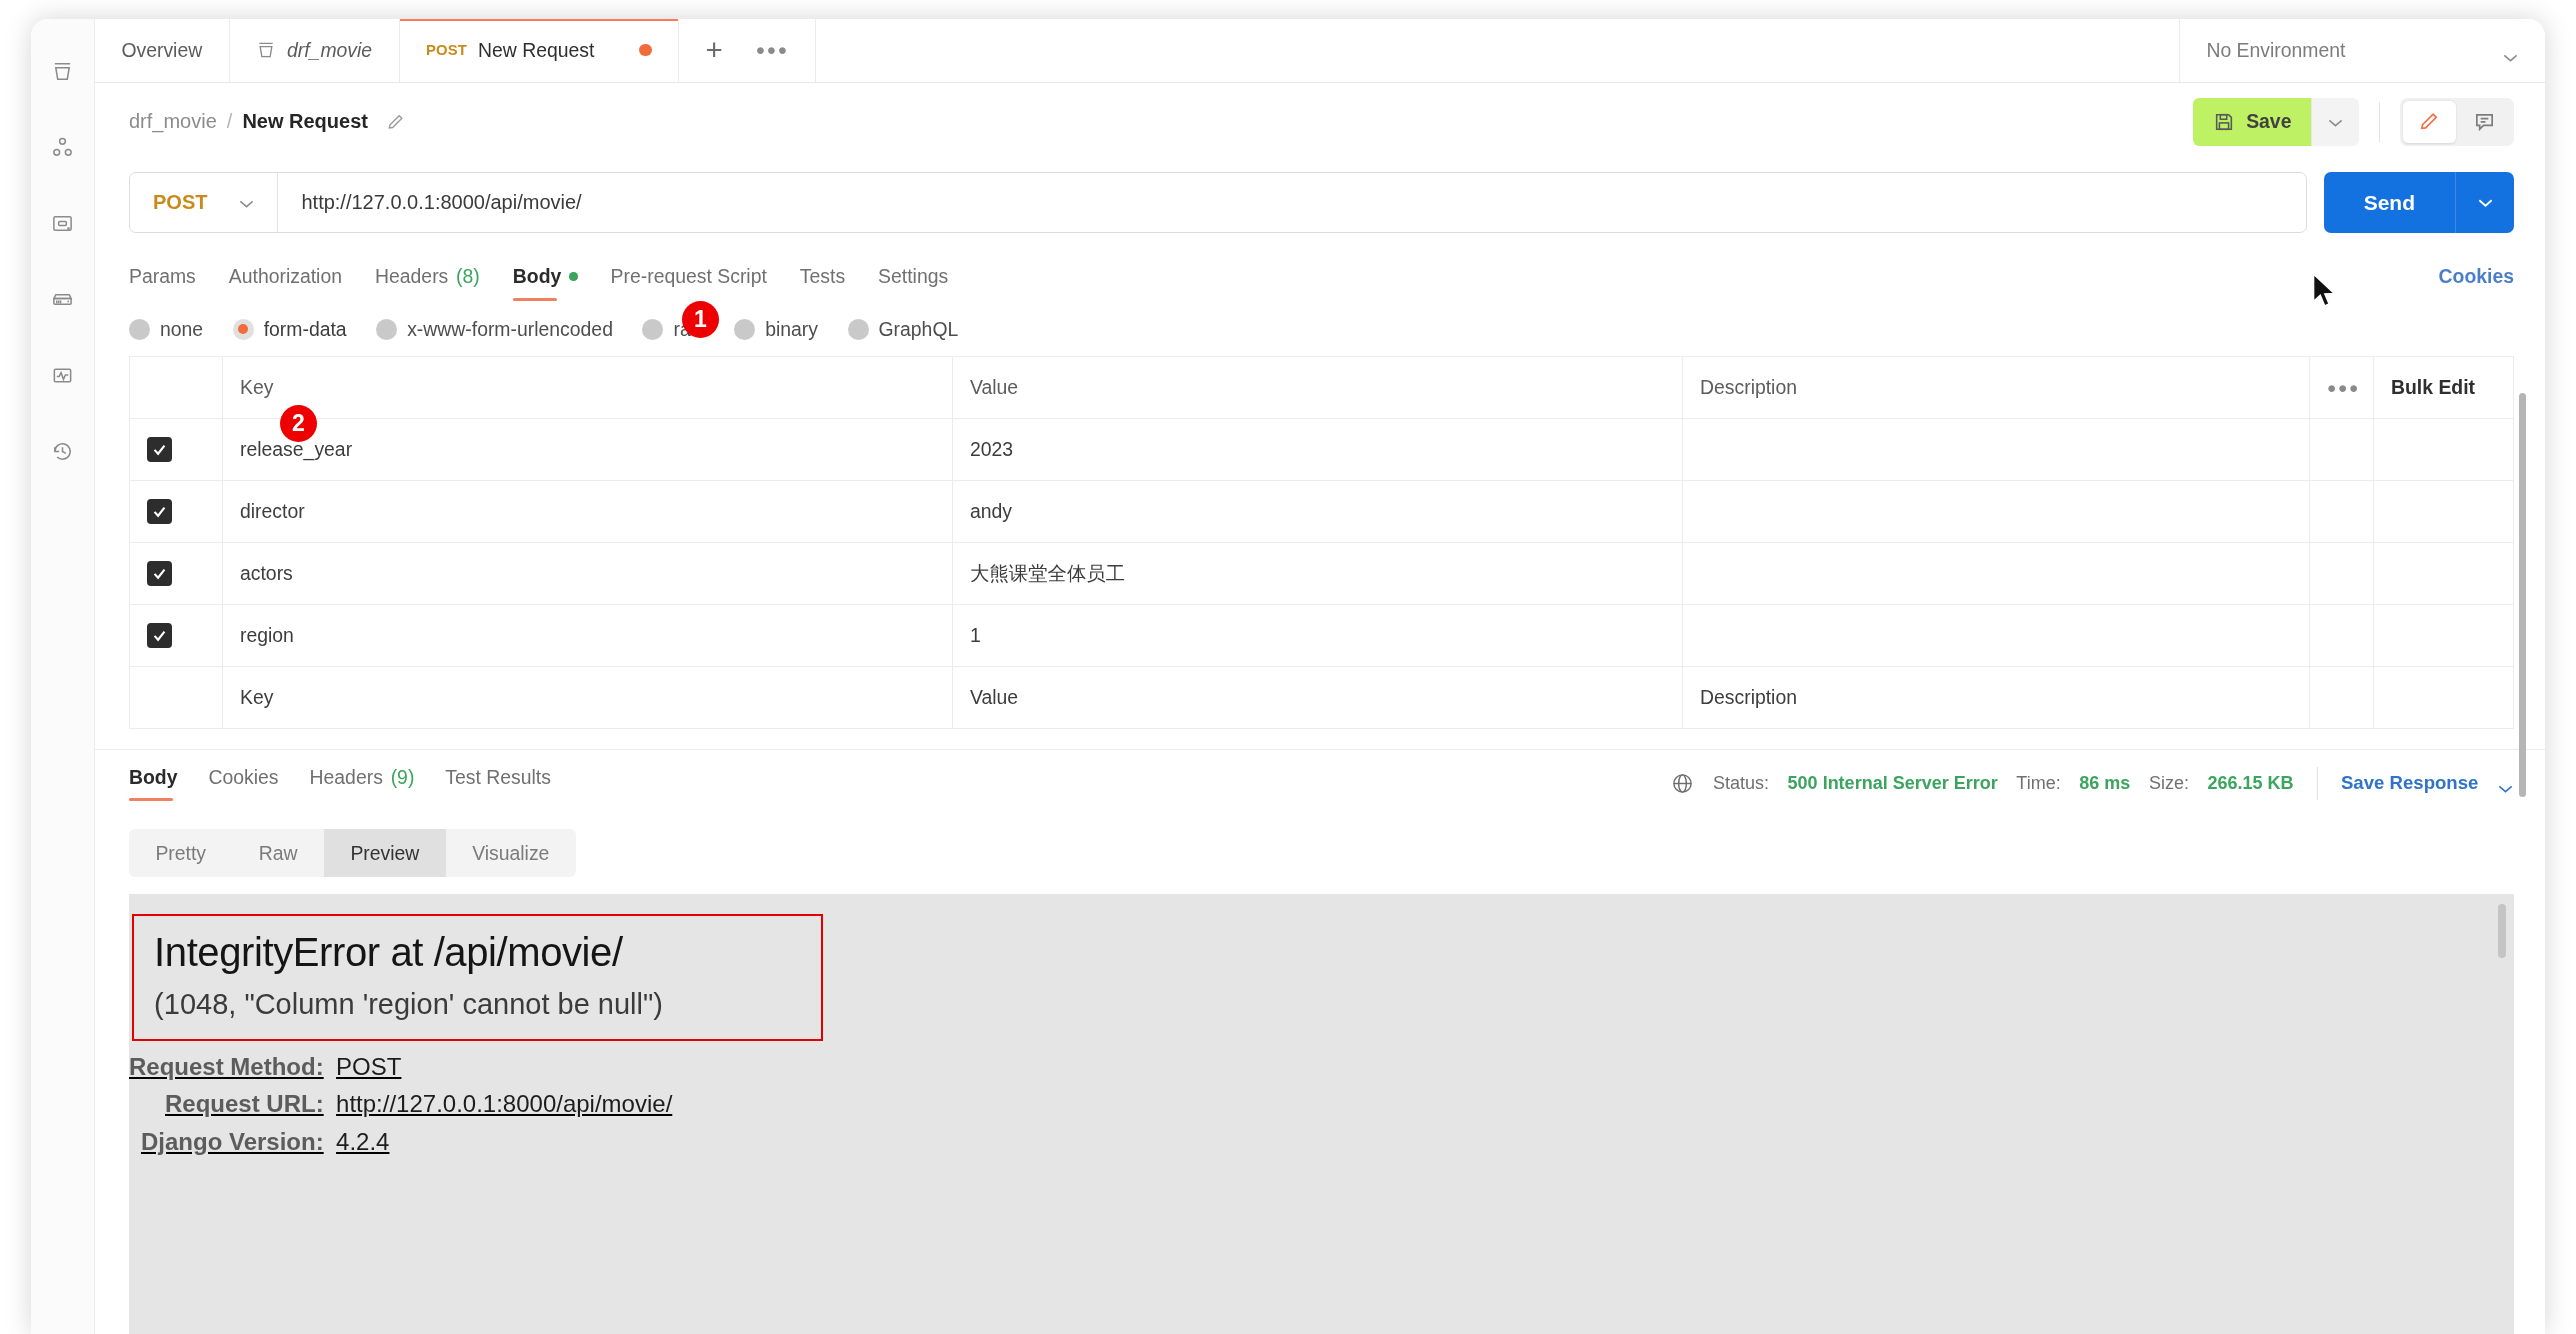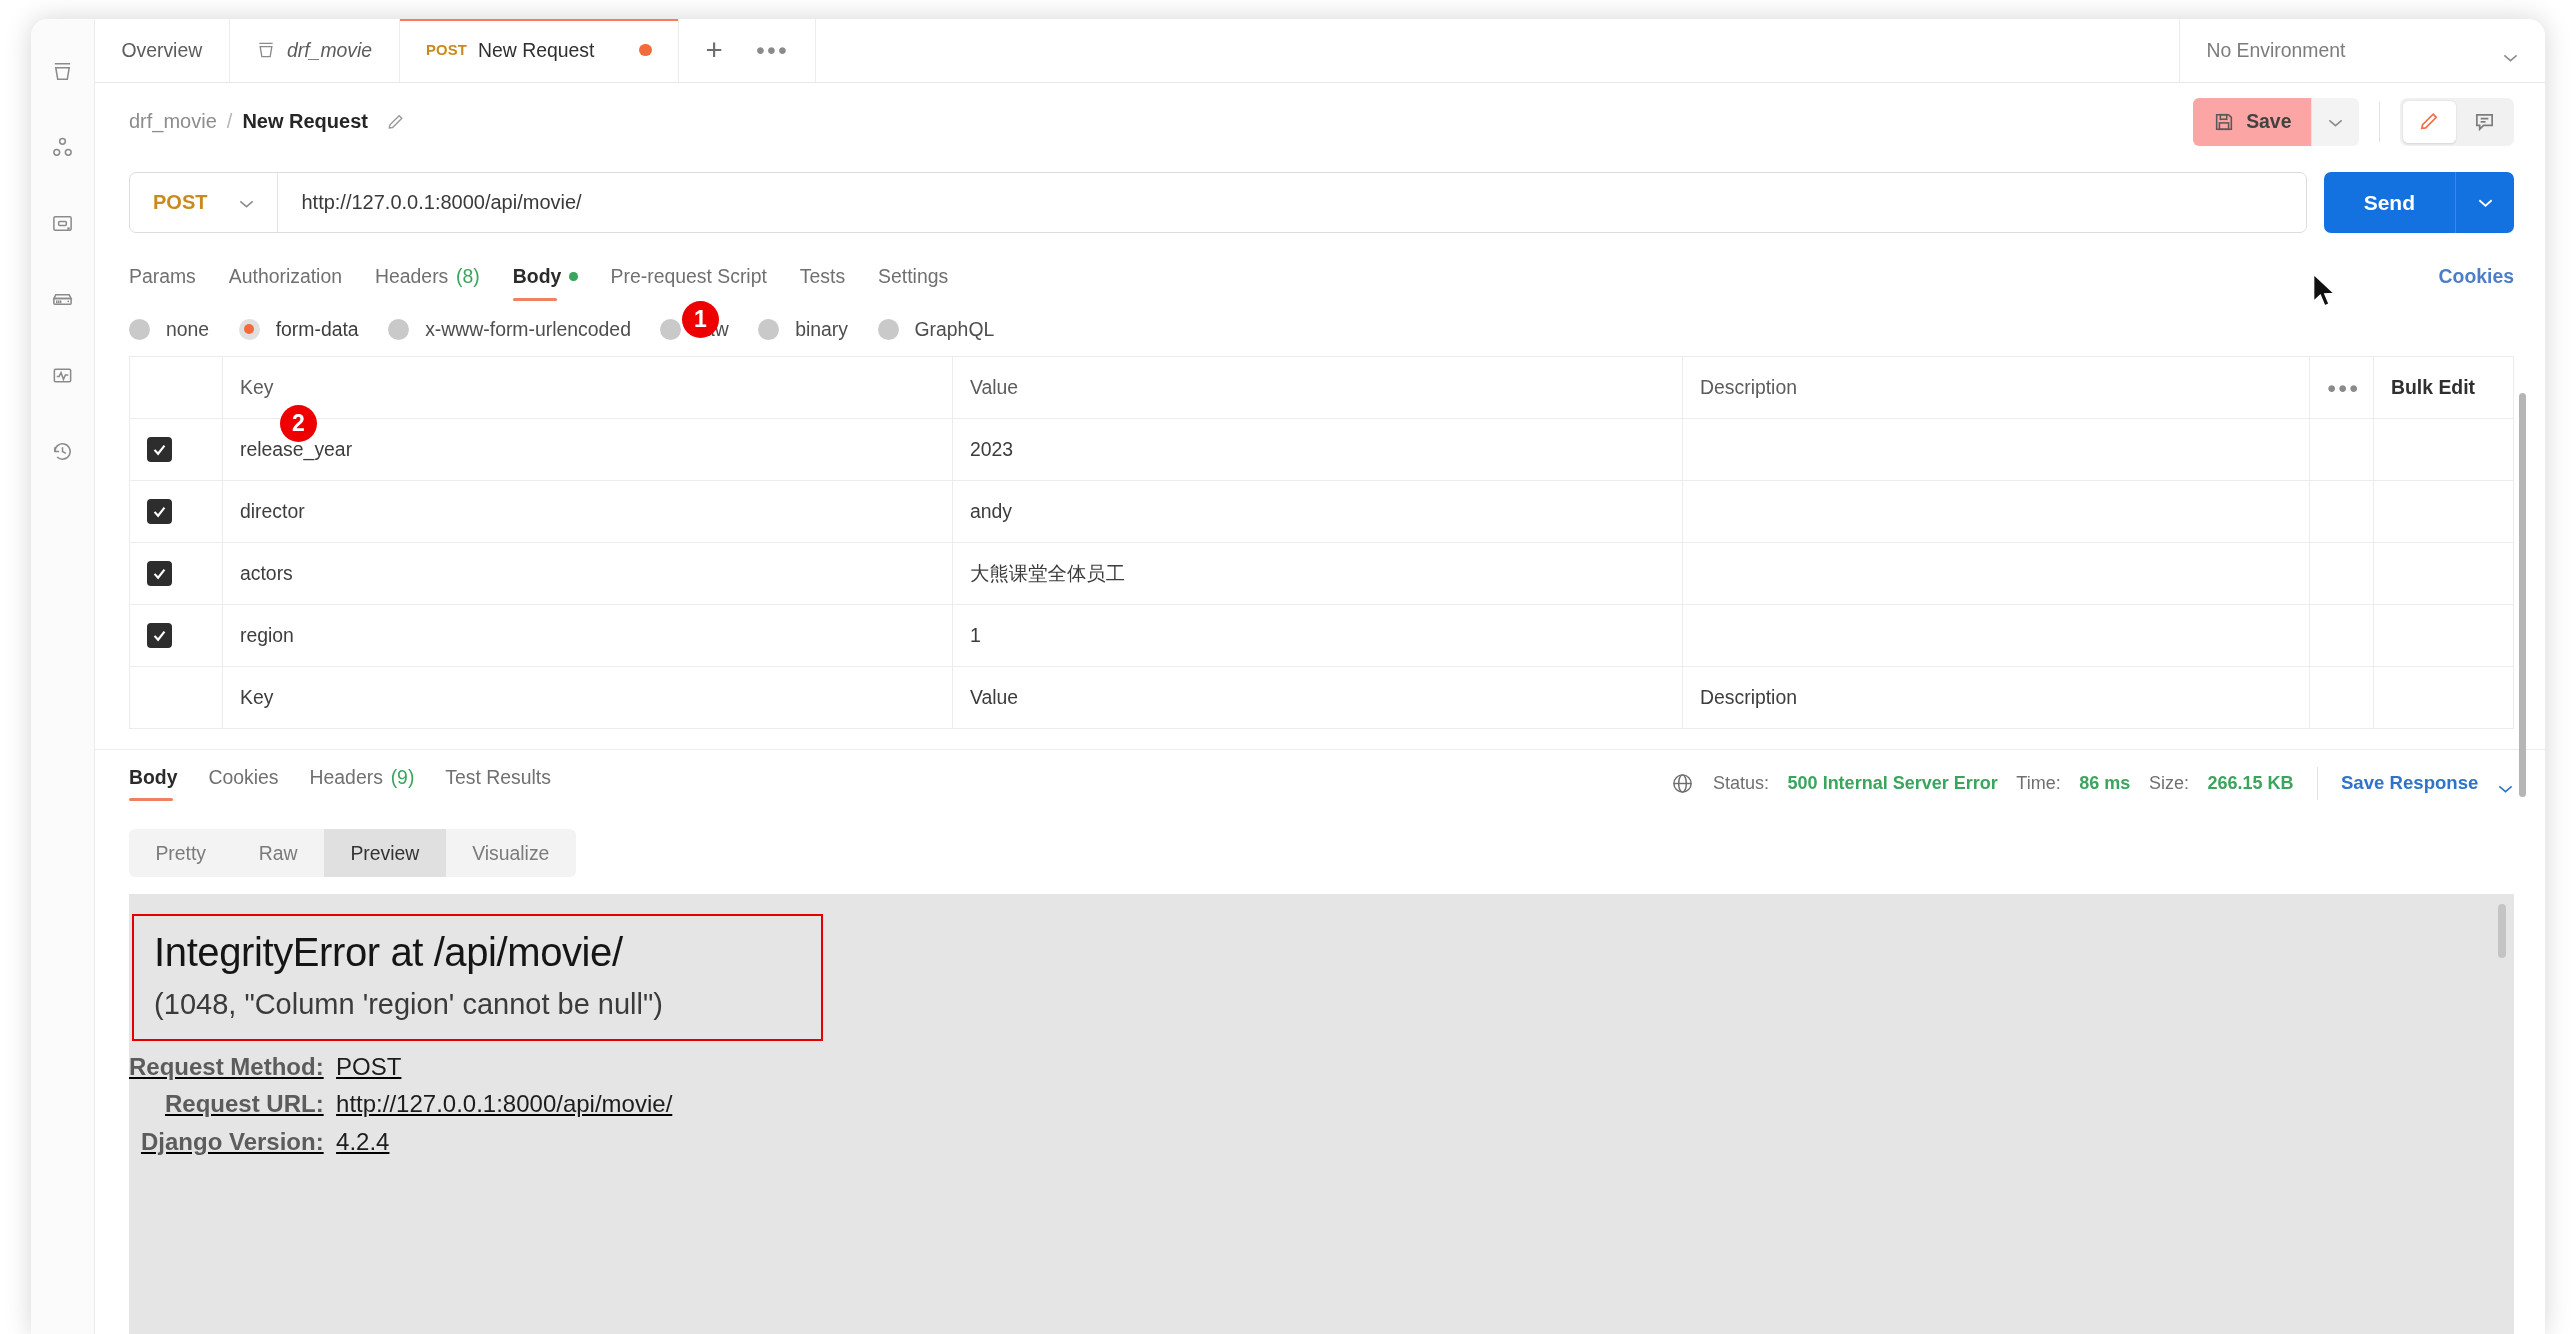--- a/index.html
+++ b/index.html
@@ -86,21 +86,21 @@
   #breadcrumb { display:flex; align-items:center; gap:10px; font-size:20px; }
   .crumb-coll { color:#8c8c8c; }
   .crumb-sep  { color:#b5b5b5; }
   .crumb-cur  { color:#262626; font-weight:bold; }
   .pencil-icon { width:20px; height:20px; margin-left:7.8px; }
   .pencil-icon svg { stroke:#9a9a9a; fill:none; stroke-width:1.7; }
   #crumb-actions { margin-left:auto; display:flex; align-items:center; gap:0; }
   #save-group { display:flex; align-items:stretch; border-radius:6.2px; overflow:hidden; }
   #save-button {
     display:flex; align-items:center; gap:11px;
-    background:#fca5a5; padding: 0 20px; height:48px;
+    background:#bef264; padding: 0 20px; height:48px;
     font-size:19.4px; font-weight:bold; color:#414141; cursor:pointer;
   }
   #save-caret {
     background:#f3f3f3; width:48px; height:48px;
     display:flex; align-items:center; justify-content:center; cursor:pointer;
     border-left:0.8px solid #e6e6e6;
   }
   .disk-icon { width:22px; height:22px; }
   .disk-icon svg { stroke:#595959; fill:none; stroke-width:1.7; }
   #crumb-divider { width:0.8px; height:40px; background:#e2e2e2; margin:0 20px; }
@@ -156,21 +156,21 @@
   .rtab.active::after {
     content:""; position:absolute; left:0; width:44px; height:3.1px; bottom:0;
     background:#ef8060; border-radius:1.6px;
   }
   .rtab .cnt { color:#3ba55d; }
   .rtab .greendot { width:8.5px; height:8.5px; border-radius:50%; background:#3ba55d; display:inline-block; }
   #cookies-link { margin-left:auto; font-size:19.4px; color:#4c7ec8; font-weight:bold; padding-bottom:12.4px; cursor:pointer; }
 
   
   #bodytype-row { display:flex; align-items:center; gap:29.5px; padding: 17px 34px 15.5px 34px; flex:0 0 auto; position:relative; }
-  .radio-item { display:flex; align-items:center; gap:16px; cursor:pointer; }
+  .radio-item { display:flex; align-items:center; gap:10px; cursor:pointer; }
   .radio-dot { width:21px; height:21px; border-radius:50%; background:#c9c9c9; flex:0 0 21px; position:relative; }
   .radio-item.sel .radio-dot { background:#e0e0e0; }
   .radio-item.sel .radio-dot::after {
     content:""; position:absolute; left:5.4px; top:5.4px; width:10px; height:10px;
     border-radius:50%; background:#f26b3a;
   }
   .radio-label { font-size:19.4px; color:#4e4e4e; }
   .radio-item.sel .radio-label { color:#3d3d3d; }
 
   

